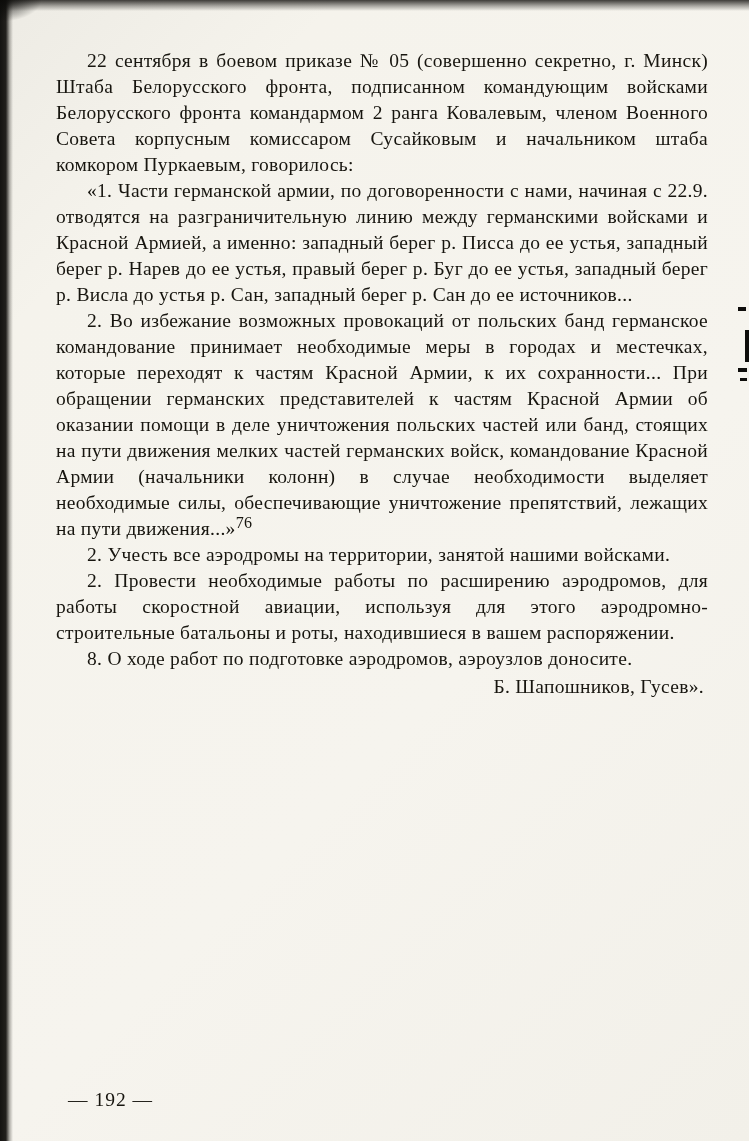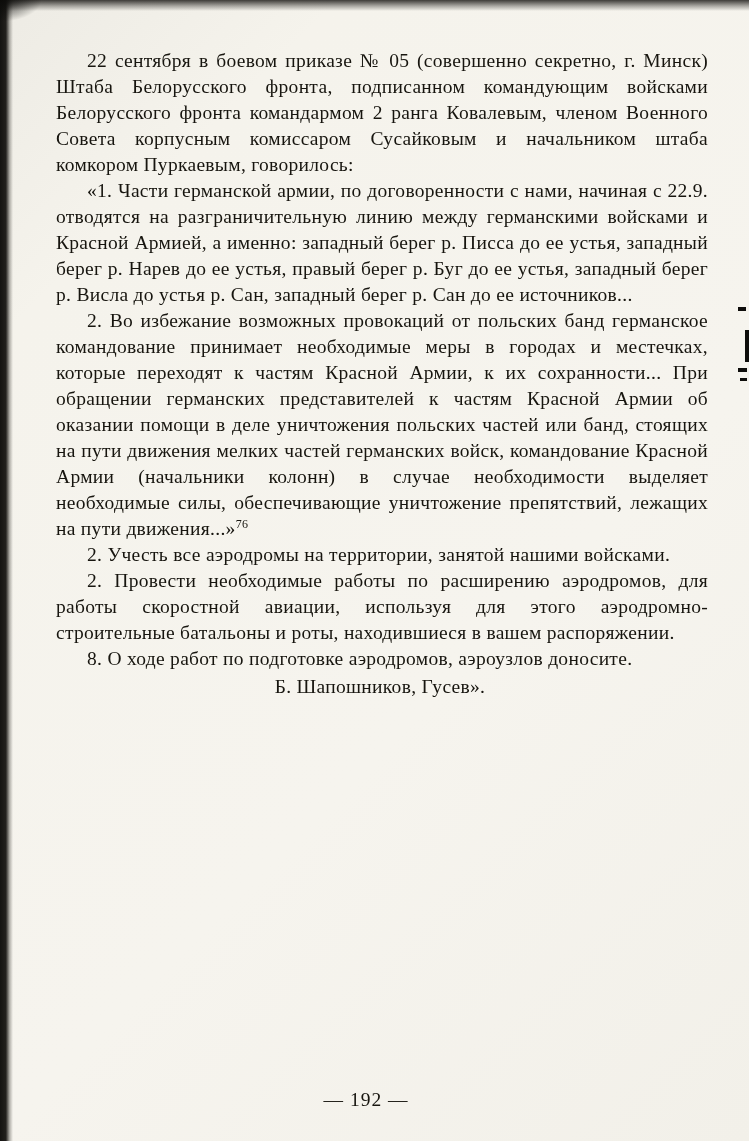--- a/index.html
+++ b/index.html
@@ -59,36 +59,36 @@
   }
   .text-block p {
     margin: 0;
     text-indent: 31px;
     text-align: justify;
   }
   .lead {
     font-weight: normal;
   }
   sup.fnref {
-    font-size: 12px;
+    font-size: 16px;
     line-height: 0;
     vertical-align: super;
   }
   p.signature {
-    text-align: center;
+    text-align: right;
     text-indent: 0;
     padding-right: 4px;
     margin-top: 2px;
   }
   .page-number {
     position: absolute;
-    left: 40px;
+    left: 68px;
     width: 652px;
     bottom: 30px;
-    text-align: center;
+    text-align: left;
     font-size: 19.5px;
     letter-spacing: 1px;
   }
 </style>
 </head>
 <body>
 
 <div class="page-surface"></div>
 
 <div class="edge-left"></div>

